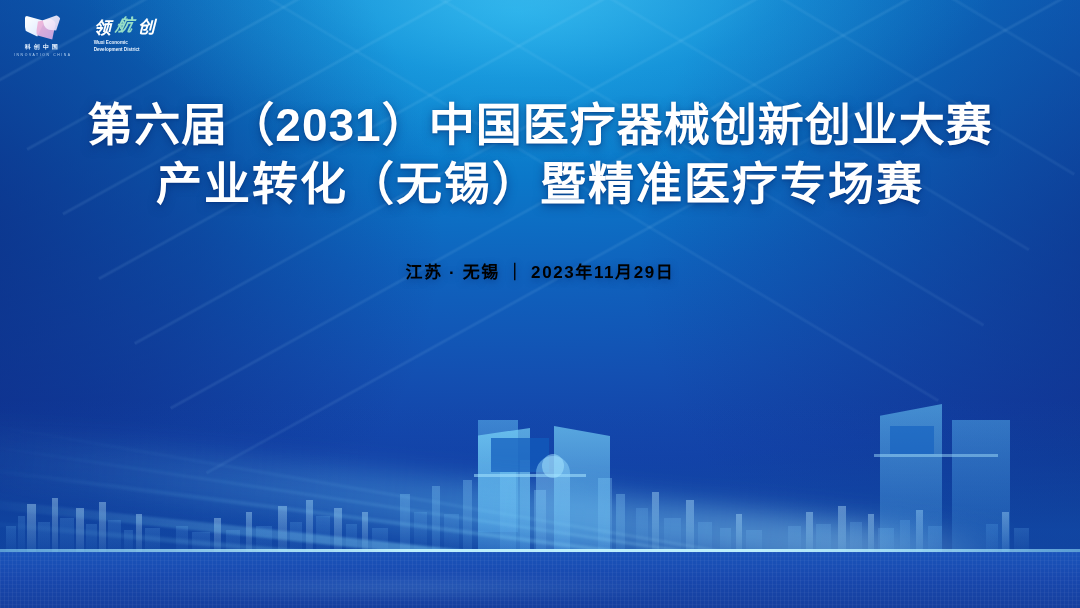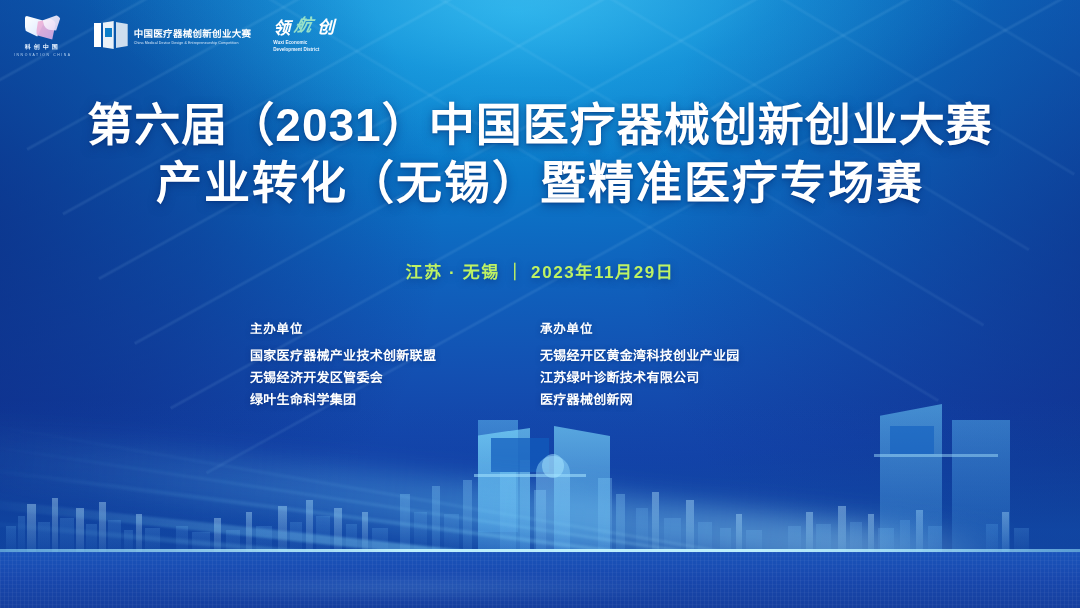--- a/index.html
+++ b/index.html
@@ -268,26 +268,26 @@
     position:absolute; left:0; right:0; top:96px;
     text-align:center;
     color:#ffffff;
     font-weight:700;
     font-size:46px;
     line-height:1.28;
     letter-spacing:1px;
     text-shadow:0 3px 10px rgba(4,40,110,.55), 0 1px 2px rgba(4,40,110,.45);
   }
   .title .l{ display:block; }
-  .title .l2l{ letter-spacing:2px;font-family:Liberation Serif, serif; }
+  .title .l2l{ letter-spacing:2px; }
 
   .subtitle{
     position:absolute; left:0; right:0; top:258px;
     text-align:center;
-    color:#bef264;
+    color:#000000;
     font-size:17px;
     font-weight:700;
     letter-spacing:1.6px;
     text-shadow:0 2px 7px rgba(4,40,110,.5);
   }
 
   
   .orgs{
     position:absolute; left:0; right:0; top:318px;
     display:flex; justify-content:center; gap:0;
@@ -417,32 +417,20 @@
     <div class="logo l1">
       <div class="mark">
         <div class="w1"></div>
           <div class="w2"></div>
           <div class="w3"></div>
       </div>
       <div class="cn">科创中国</div>
       <div class="en">INNOVATION CHINA</div>
     </div>
 
-    <div class="logo l2">
-      <div class="mark">
-        <div class="g1"></div>
-          <div class="g2"></div>
-          <div class="g3"></div>
-          <div class="g-hole"></div>
-      </div>
-      <div class="txt">
-        <div class="cn">中国医疗器械创新创业大赛</div>
-        <div class="en">China Medical Device Design &amp; Entrepreneurship Competition</div>
-      </div>
-    </div>
 
     <div class="logo l3">
       <div class="mark">
         <span class="cal a">领</span>
         <span class="cal b">航</span>
         <span class="cal c">创</span>
       </div>
       <div class="en">Wuxi Economic</div>
       <div class="en">Development District</div>
     </div>
@@ -452,32 +440,15 @@
 
   <div class="content">
 
     <div class="title">
       <span class="l">第六届（2031）中国医疗器械创新创业大赛</span>
       <span class="l l2l">产业转化（无锡）暨精准医疗专场赛</span>
     </div>
 
     <div class="subtitle">江苏 · 无锡 ｜ 2023年11月29日</div>
 
-    <div class="orgs">
-
-      <div class="col">
-        <div class="head">主办单位</div>
-        <div class="line">国家医疗器械产业技术创新联盟</div>
-        <div class="line">无锡经济开发区管委会</div>
-        <div class="line">绿叶生命科学集团</div>
-      </div>
-
-      <div class="col">
-        <div class="head">承办单位</div>
-        <div class="line">无锡经开区黄金湾科技创业产业园</div>
-        <div class="line">江苏绿叶诊断技术有限公司</div>
-        <div class="line">医疗器械创新网</div>
-      </div>
-
-    </div>
   </div>
 
 </div>
 
 </body></html>

